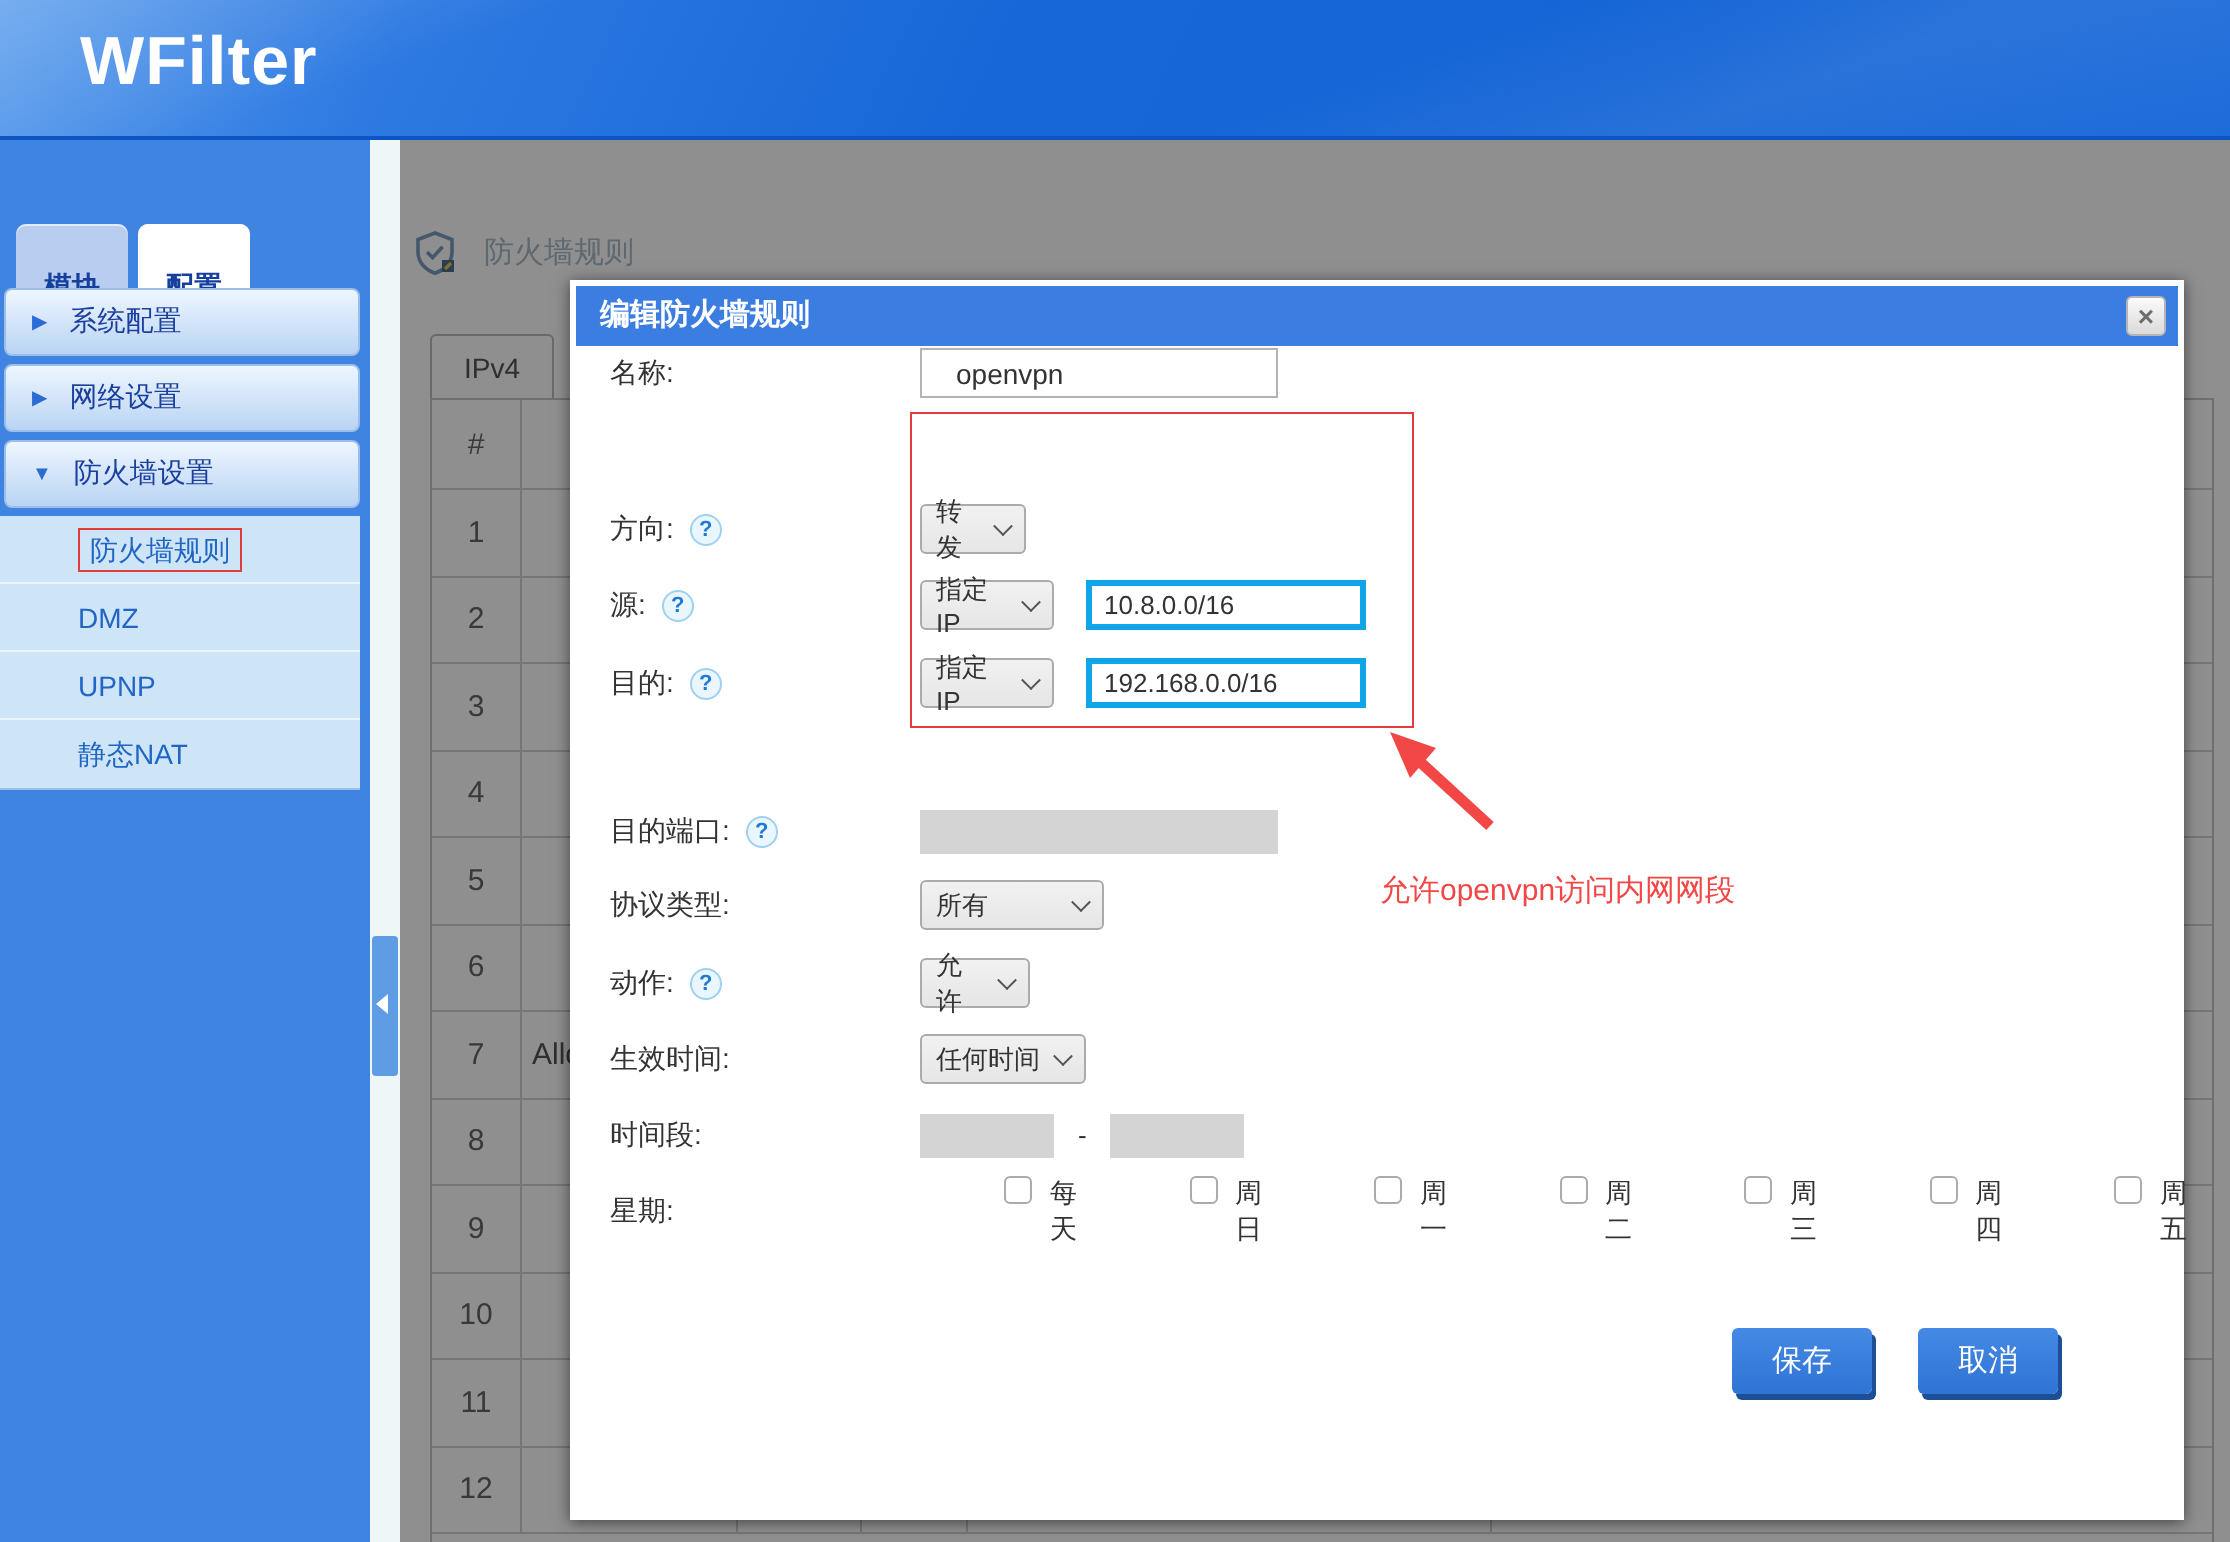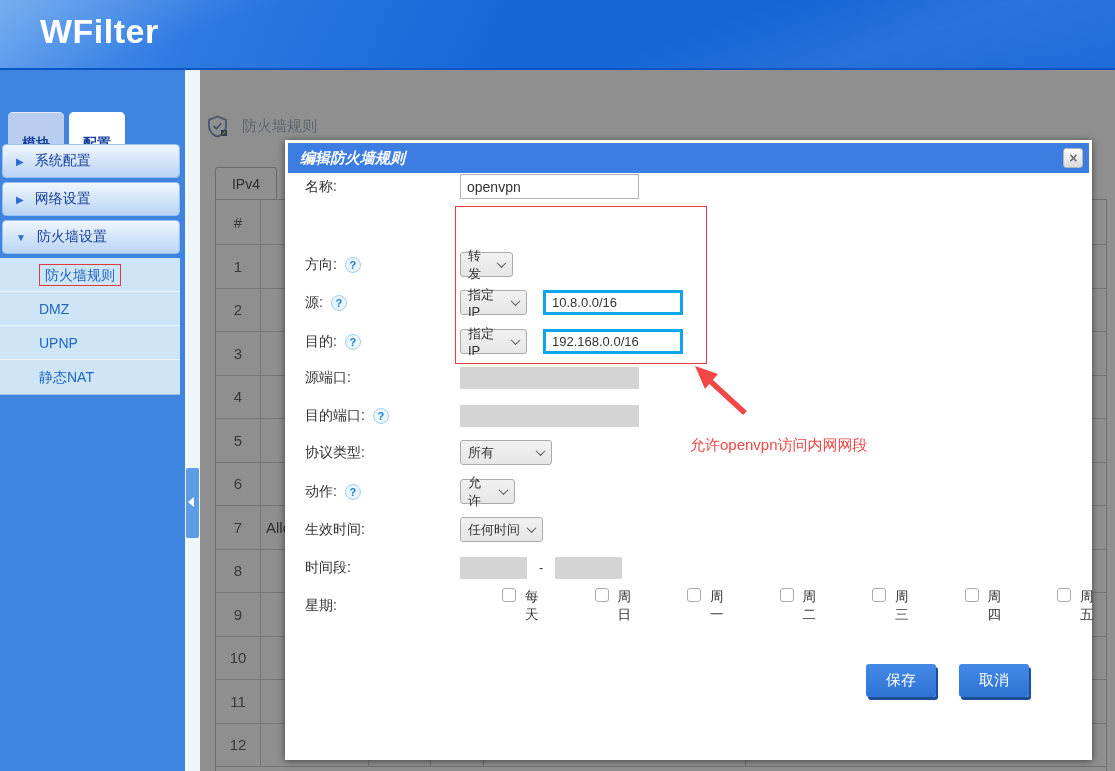--- a/index.html
+++ b/index.html
@@ -53,31 +53,31 @@
     color:#666; font-size:15px; }
   .t-cell.left { justify-content:flex-start; padding-left:5px; color:#555; }
   .c1{width:45px;} .c2{width:108px;} .c3{width:62px;} .c4{width:53px;} .c5{width:262px;} .c6{width:360px; border-right:none;}
 
   
   .overlay { position:absolute; left:200px; top:70px; width:915px; height:701px; background:rgba(0,0,0,.44); z-index:5; }
 
   
   .modal { position:absolute; left:285px; top:140px; width:807px; height:620px; background:#fff;
     border:3px solid #fff; box-shadow:0 1px 7px rgba(0,0,0,.55); z-index:10; }
-  .modal-titlebar { position:relative; height:30px; background:#3b7de0;font-style:italic; }
+  .modal-titlebar { position:relative; height:30px; background:#3b7de0; }
   .modal-title { line-height:30px; padding-left:12px; color:#fff; font-size:15px; font-weight:bold; }
   .modal-close { position:absolute; right:6px; top:5px; width:20px; height:20px; border:1px solid #b5b5b5; border-radius:3px;
     background:linear-gradient(#fbfbfb,#dadada); color:#6e6e6e; font-size:14px; font-weight:bold; line-height:18px; text-align:center; cursor:pointer; }
   .modal-body { position:relative; width:801px; height:584px; }
 
   .form-row { position:absolute; left:17px; right:10px; height:27px; display:flex; align-items:center; }
   .f-label { width:155px; display:flex; align-items:center; font-size:14px; color:#333; flex-shrink:0; }
   .help { width:16px; height:16px; margin-left:8px; border-radius:50%; background:#eaf6fe; border:1px solid #9fd0f0;
     color:#1f7ad4; font-size:11px; font-weight:bold; text-align:center; line-height:14px; cursor:pointer; }
-  .txt-input { width:179px; height:25px; border:1px solid #b3b3b3; padding:0 6px; font-size:14px; color:#333;
+  .txt-input { width:179px; height:25px; border:1px solid #b3b3b3; padding:0 17px; font-size:14px; color:#333;
     font-family:"Liberation Sans",sans-serif; background:#fff; }
   .ip-input { width:140px; height:25px; margin-left:16px; border:3px solid #0ea5e9; padding:0 6px; font-size:13px; color:#333;
     font-family:"Liberation Sans",sans-serif; background:#fff; }
   .sel { height:25px; background:linear-gradient(#f1f1f1,#e6e6e6); border:1px solid #ababab; border-radius:3px;
     display:flex; align-items:center; justify-content:space-between; padding:0 7px; font-size:13px; color:#333; cursor:pointer; }
   .chev { width:7px; height:7px; border-right:1.6px solid #555; border-bottom:1.6px solid #555;
     transform:rotate(45deg) translate(-1px,-1px); margin-left:7px; flex-shrink:0; }
   .dis-input { width:179px; height:22px; background:#d4d4d4; border:none; }
   .dis-small { width:67px; height:22px; background:#d4d4d4; border:none; }
   .dash { margin:0 12px; color:#333; font-size:13px; }
@@ -298,24 +298,20 @@
         <span>目的:</span>
         <span class="help">?</span>
       </span>
       <div class="sel" style="width:67px">
         <span>指定IP</span>
         <span class="chev"></span>
       </div>
       <input class="ip-input" value="192.168.0.0/16" style="">
     </div>
 
-    <div class="form-row" style="top:191px">
-      <span class="f-label">源端口:</span>
-      <div class="dis-input"></div>
-    </div>
 
     <div class="form-row" style="top:229px">
       <span class="f-label">
         <span>目的端口:</span>
         <span class="help">?</span>
       </span>
       <div class="dis-input"></div>
     </div>
 
     <div class="form-row" style="top:266px">

